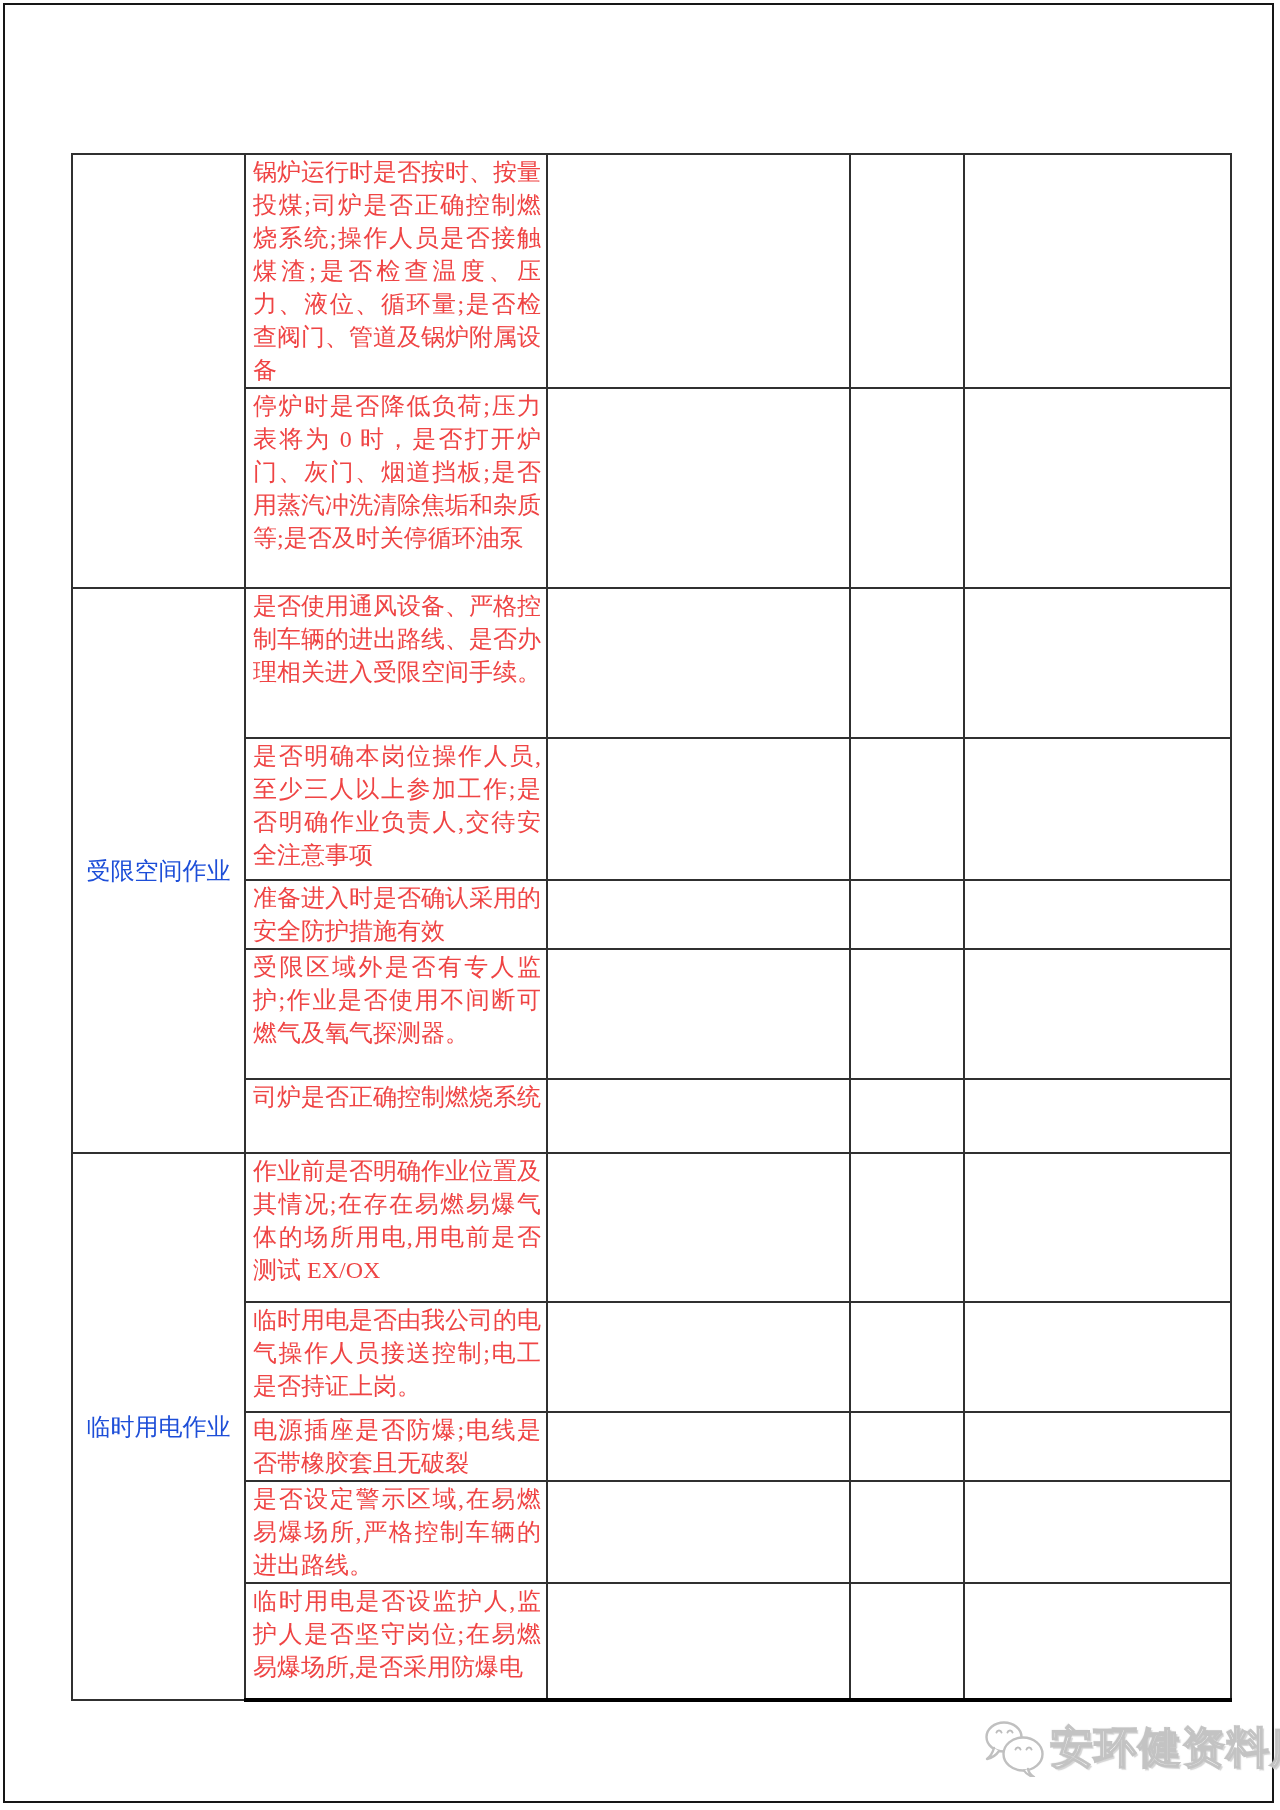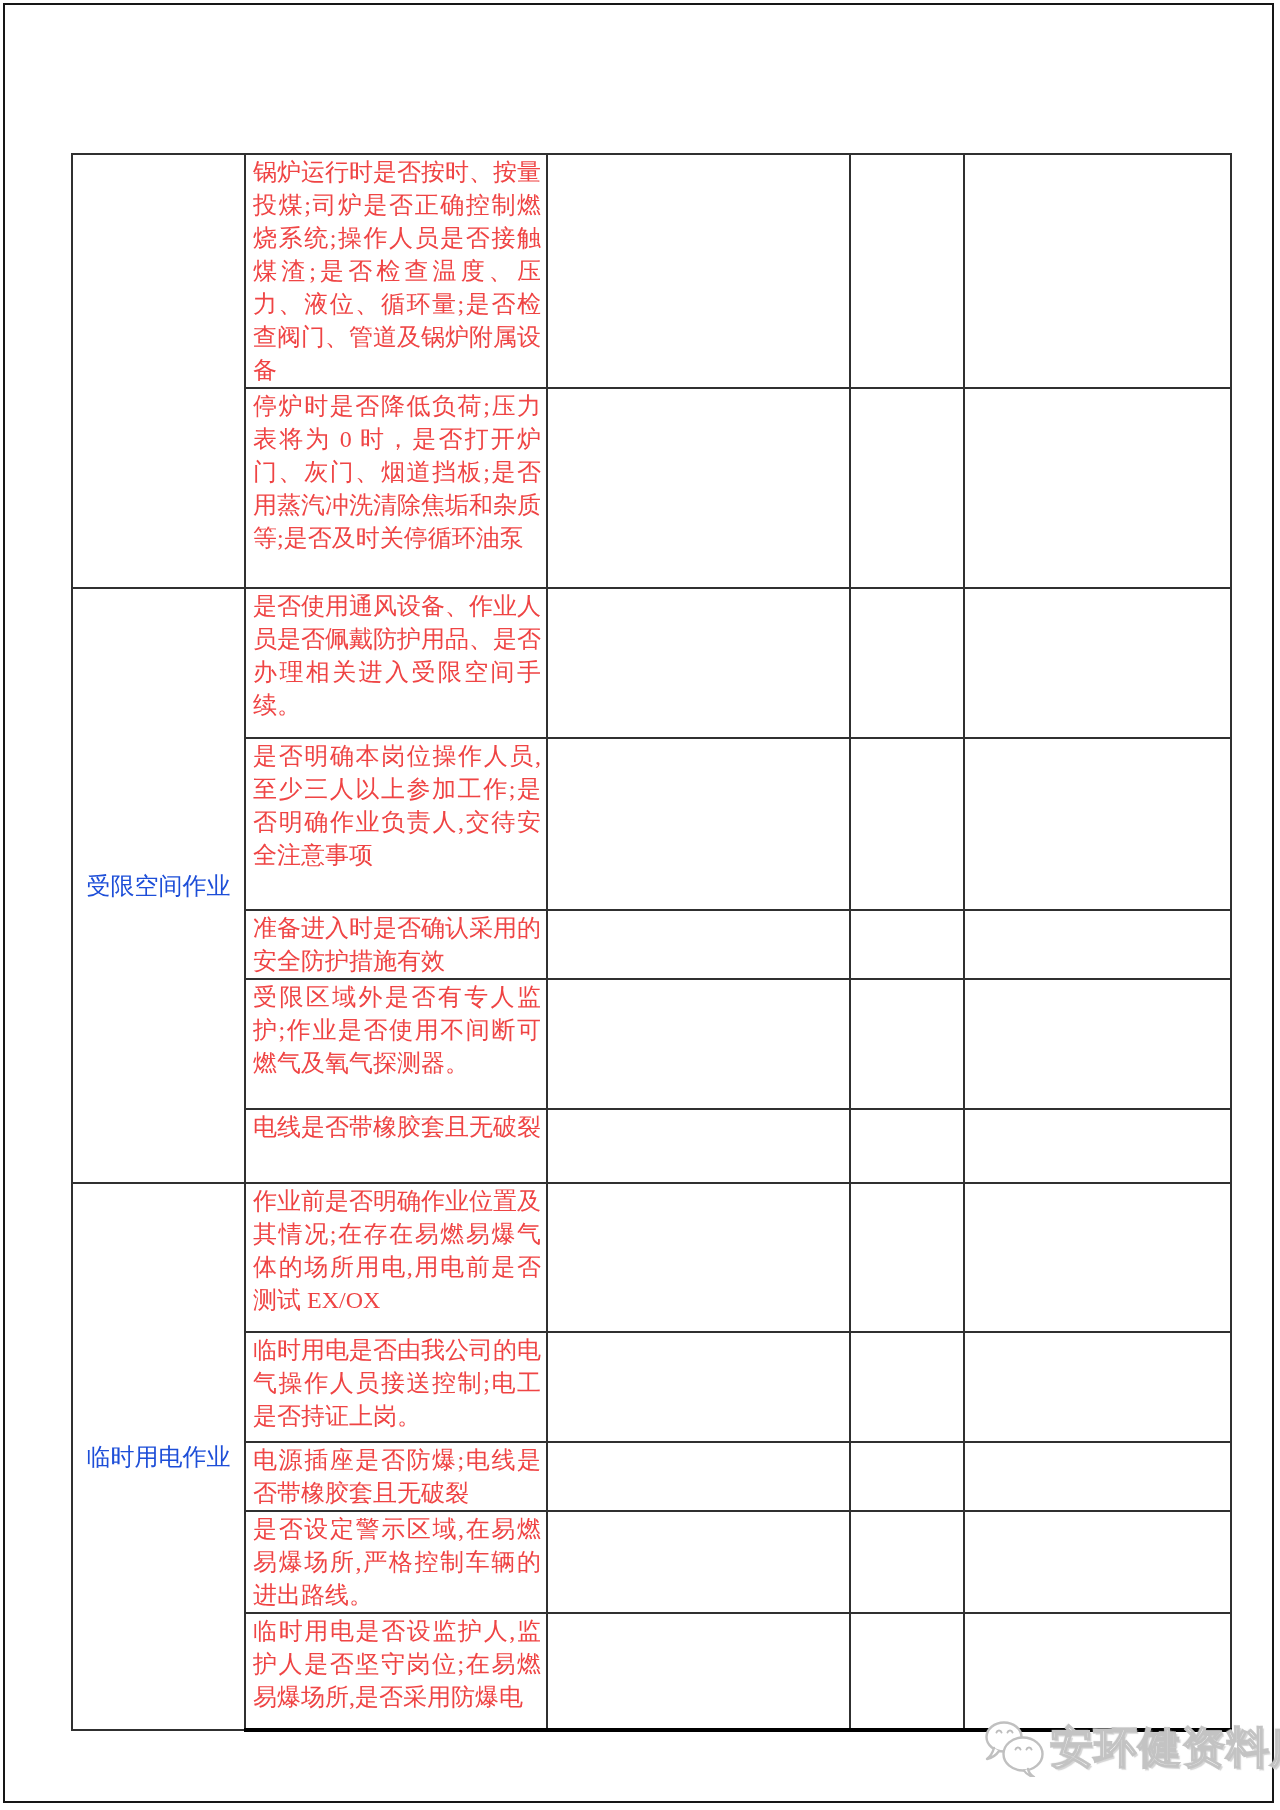--- a/index.html
+++ b/index.html
@@ -111,45 +111,45 @@
       </tr>
       <tr style="height:200px">
         <td class="item-cell">停炉时是否降低负荷;压力表将为 0 时，是否打开炉门、灰门、烟道挡板;是否用蒸汽冲洗清除焦垢和杂质等;是否及时关停循环油泵</td>
         <td class="answer-cell"></td>
         <td class="answer-cell"></td>
         <td class="answer-cell"></td>
       </tr>
 
       <tr style="height:150px">
         <td class="category-cell" rowspan="5">受限空间作业</td>
-        <td class="item-cell">是否使用通风设备、作业人员是否佩戴防护用品、是否办理相关进入受限空间手续。</td>
-        <td class="answer-cell"></td>
-        <td class="answer-cell"></td>
-        <td class="answer-cell"></td>
-      </tr>
-      <tr style="height:172px">
+        <td class="item-cell">是否使用通风设备、严格控制车辆的进出路线、是否办理相关进入受限空间手续。</td>
+        <td class="answer-cell"></td>
+        <td class="answer-cell"></td>
+        <td class="answer-cell"></td>
+      </tr>
+      <tr style="height:142px">
         <td class="item-cell">是否明确本岗位操作人员,至少三人以上参加工作;是否明确作业负责人,交待安全注意事项</td>
         <td class="answer-cell"></td>
         <td class="answer-cell"></td>
         <td class="answer-cell"></td>
       </tr>
       <tr style="height:66px">
         <td class="item-cell">准备进入时是否确认采用的安全防护措施有效</td>
         <td class="answer-cell"></td>
         <td class="answer-cell"></td>
         <td class="answer-cell"></td>
       </tr>
       <tr style="height:130px">
         <td class="item-cell">受限区域外是否有专人监护;作业是否使用不间断可燃气及氧气探测器。</td>
         <td class="answer-cell"></td>
         <td class="answer-cell"></td>
         <td class="answer-cell"></td>
       </tr>
       <tr style="height:74px">
-        <td class="item-cell">电线是否带橡胶套且无破裂</td>
+        <td class="item-cell">司炉是否正确控制燃烧系统</td>
         <td class="answer-cell"></td>
         <td class="answer-cell"></td>
         <td class="answer-cell"></td>
       </tr>
 
       <tr style="height:149px">
         <td class="category-cell" rowspan="5">临时用电作业</td>
         <td class="item-cell">作业前是否明确作业位置及其情况;在存在易燃易爆气体的场所用电,用电前是否测试 EX/OX</td>
         <td class="answer-cell"></td>
         <td class="answer-cell"></td>

